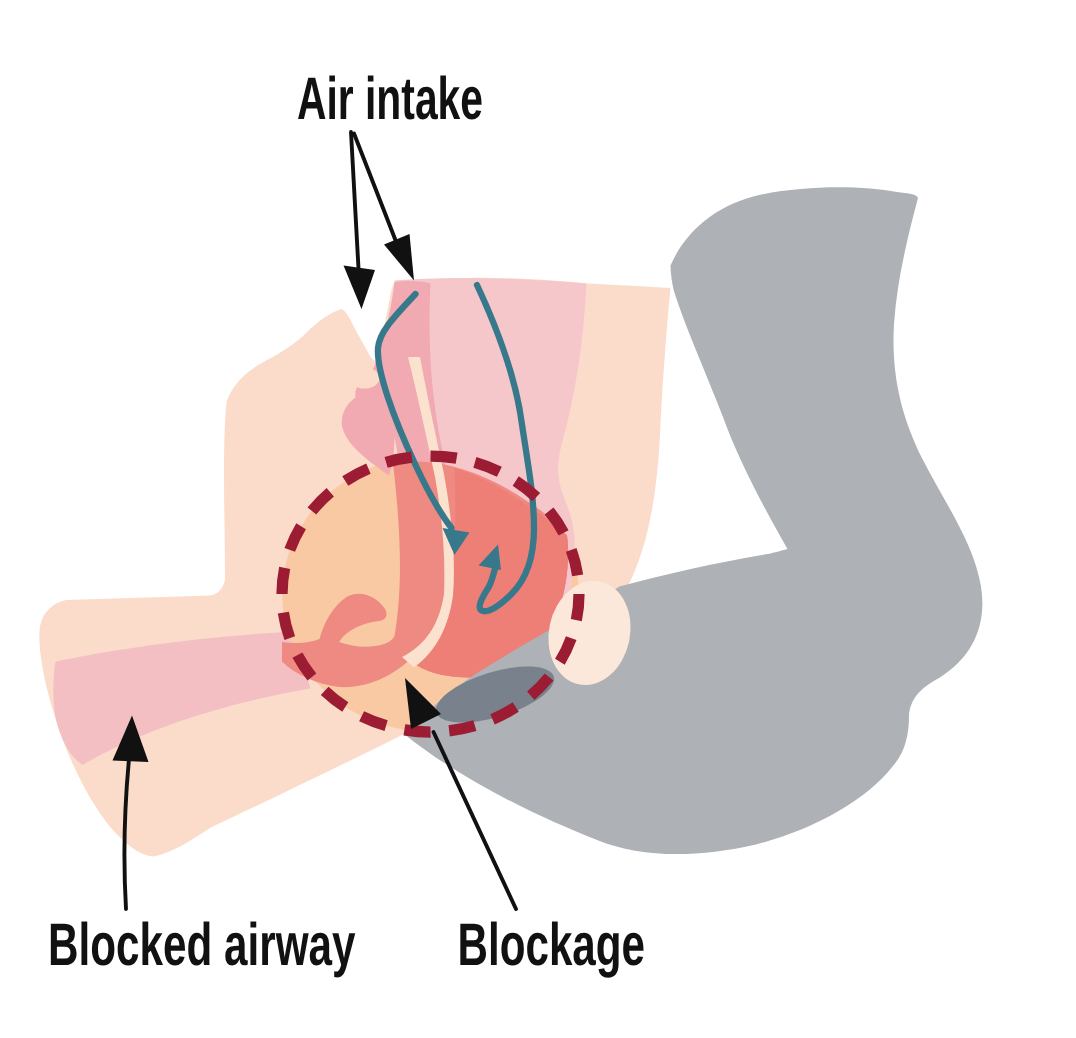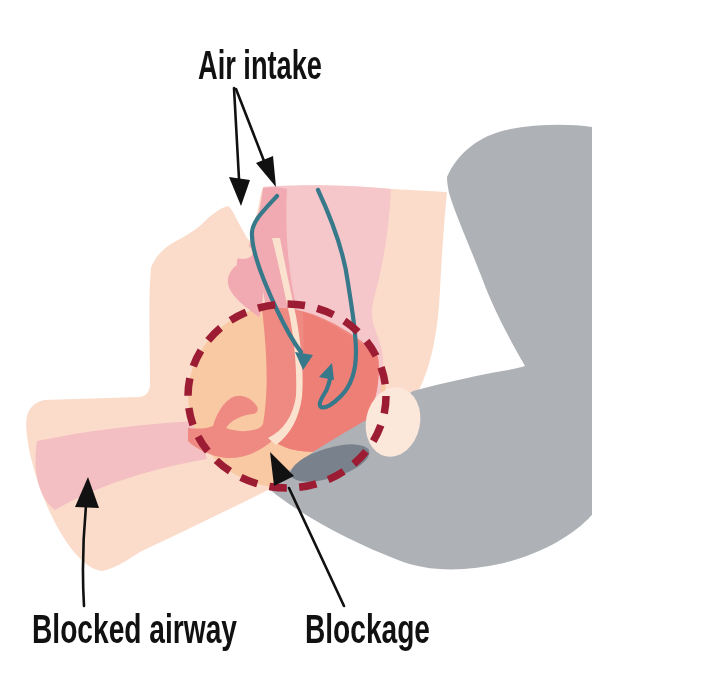--- a/index.html
+++ b/index.html
@@ -1,16 +1,16 @@
 <!DOCTYPE html>
 <html style="--background: #ffffff; --skin: #fbdcca; --skin-light: #fce8da; --circle-fill: #f8c9a3; --pink-light: #f6c7ca; --pink-deep: #f1aab1; --airway-band: #f4bfc3; --salmon: #ef8a82; --salmon-deep: #ee7f77; --sliver: #fbe2cf; --teal: #37798a; --ring: #9c1d33; --hair: #aeb1b6; --hair-shadow: #79828c; --ink: #111111;"><head>
 <meta charset="utf-8">
 <style>
   html,body{margin:0;padding:0;background:#fff;}
-  .stage{position:relative;width:592px;height:692px;background:var(--background,#fff);overflow:hidden;
+  .stage{position:relative;width:717px;height:692px;background:var(--background,#fff);overflow:hidden;
          font-family:"Liberation Sans","DejaVu Sans",sans-serif;text-align:center;}
   svg{display:block;}
   .skin{fill:var(--skin);}
   .skin-light{fill:var(--skin-light);}
   .circle-fill{fill:var(--circle-fill);}
   .pink-light{fill:var(--pink-light);}
   .pink-deep{fill:var(--pink-deep);}
   .airway-band{fill:var(--airway-band);}
   .salmon{fill:var(--salmon);}
   .salmon-deep{fill:var(--salmon-deep);}

